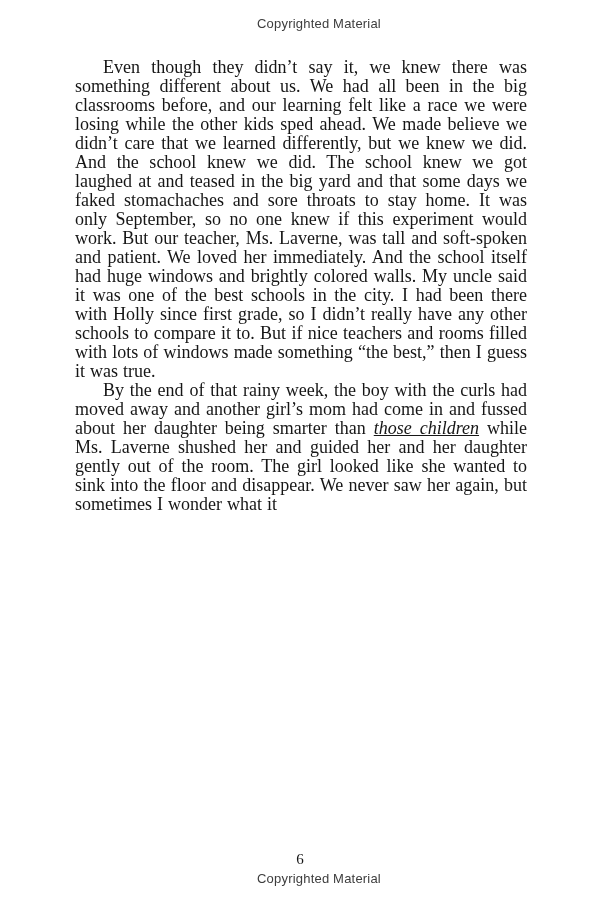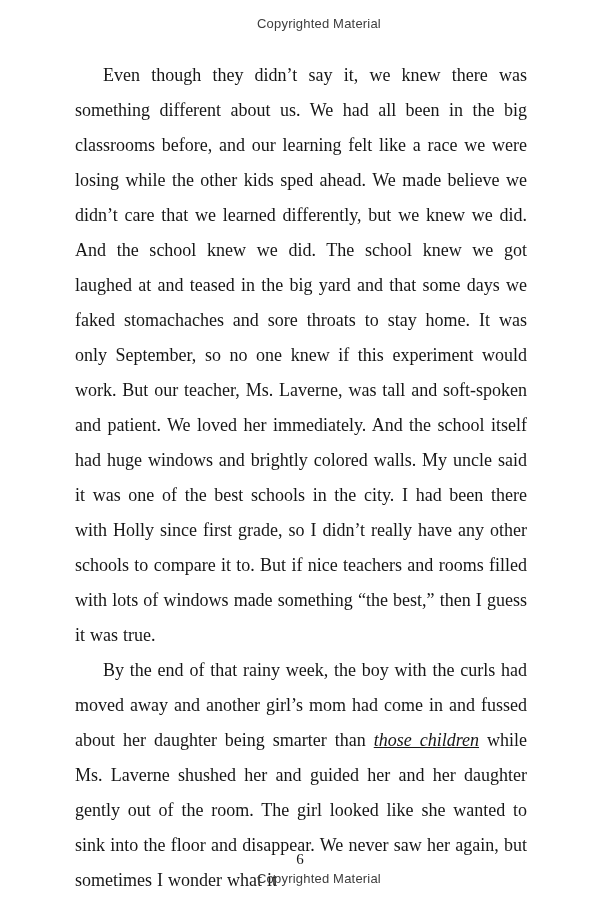--- a/index.html
+++ b/index.html
@@ -47,21 +47,21 @@
     }
 
     
     .text-block {
       position: absolute;
       top: 58px;
       left: 75px;
       width: 452px;
       text-align: justify;
       font-size: 18px;
-      line-height: 35px;
+      line-height: 19px;
       color: #161616;
       word-spacing: 0.5px;
     }
     .text-block p {
       margin: 0;
       padding: 0;
       text-indent: 28px;
     }
     .text-block p + p {
       margin-top: 0;

